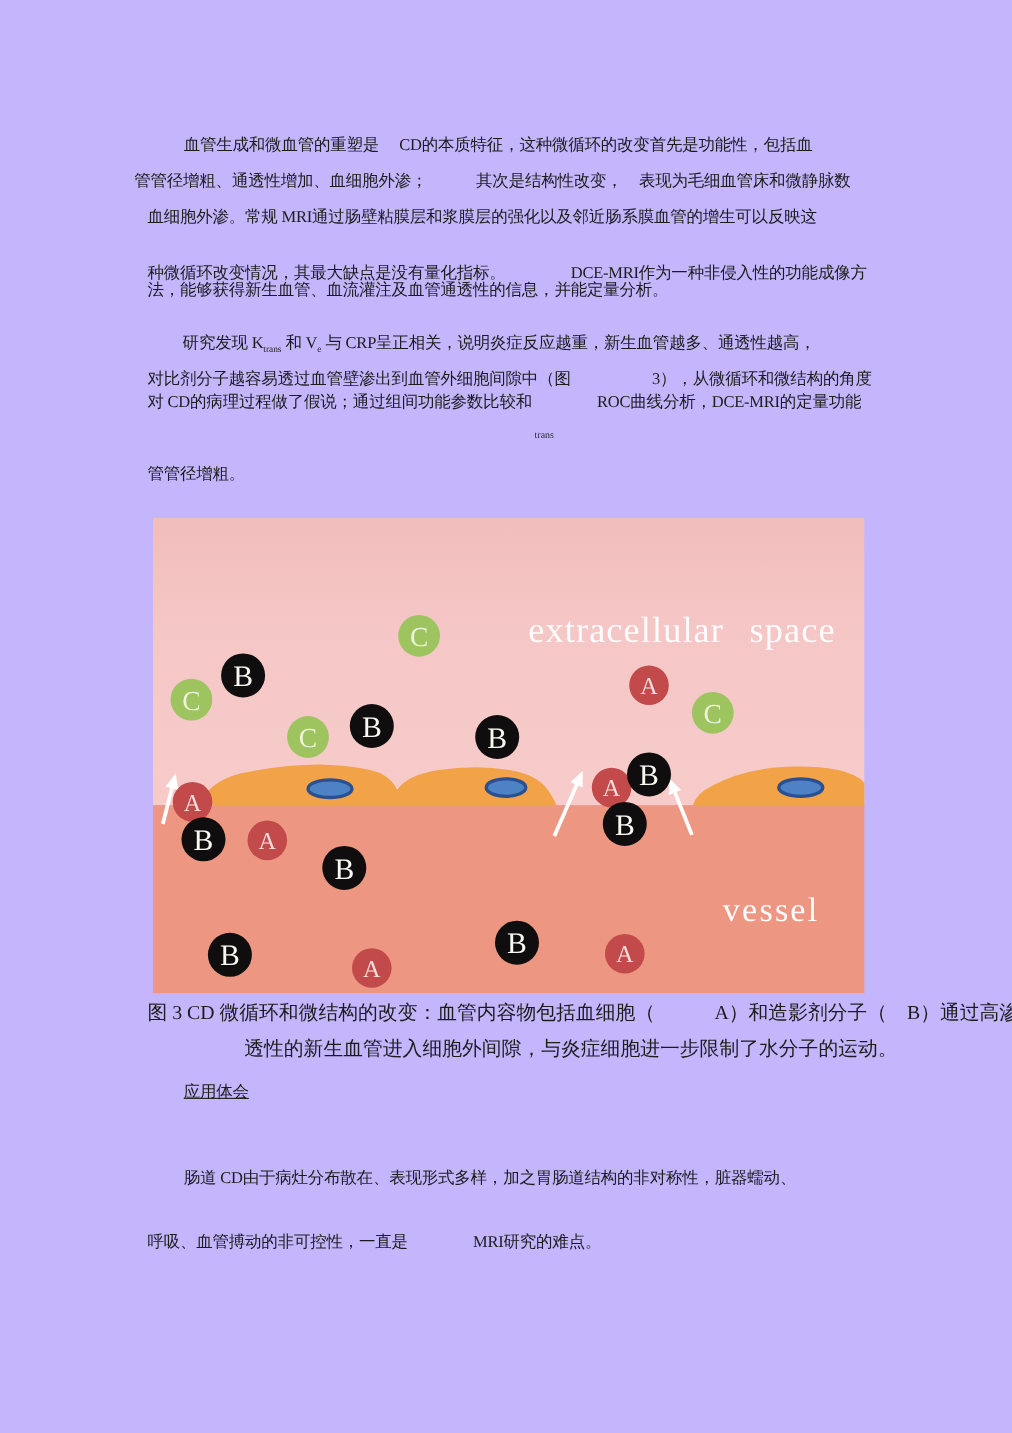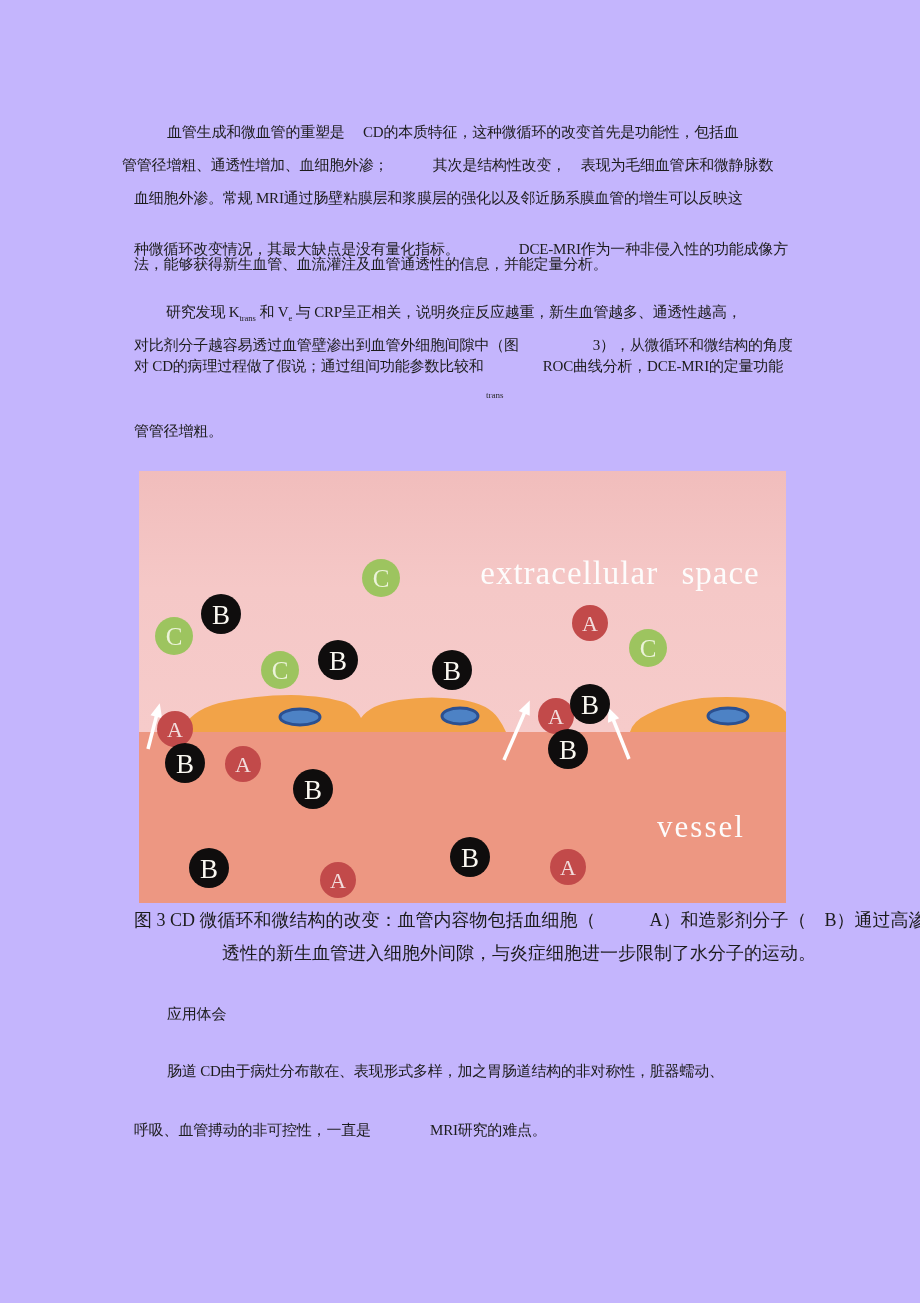--- a/index.html
+++ b/index.html
@@ -39,21 +39,21 @@
       <div class="tline" style="top: 187px; left: 134px;">血细胞外渗。常规 MRI通过肠壁粘膜层和浆膜层的强化以及邻近肠系膜血管的增生可以反映这</div>
       <div class="tline" style="top: 220px; left: 134px; margin-top: 18px;">种微循环改变情况，其最大缺点是没有量化指标。　　　　DCE-MRI作为一种非侵入性的功能成像方</div>
       <div class="tline" style="top: 253px; left: 134px;">法，能够获得新生血管、血流灌注及血管通透性的信息，并能定量分析。</div>
       <div class="tline" style="top: 301px; left: 166px;">研究发现 K<sub>trans</sub> 和 V<sub>e</sub> 与 CRP呈正相关，说明炎症反应越重，新生血管越多、通透性越高，</div>
       <div class="tline" style="top: 334px; left: 134px;">对比剂分子越容易透过血管壁渗出到血管外细胞间隙中（图　　　　　3），从微循环和微结构的角度</div>
       <div class="tline" style="top: 355px; left: 134px;">对 CD的病理过程做了假说；通过组间功能参数比较和　　　　ROC曲线分析，DCE-MRI的定量功能</div>
       <div class="tline tiny" style="top: 384px; left: 486px;">trans</div>
       <div class="tline" style="top: 420px; left: 134px;">管管径增粗。</div>
       <div class="tline caption" style="top: 909px; left: 134px;">图 3 CD 微循环和微结构的改变：血管内容物包括血细胞（　　　A）和造影剂分子（　B）通过高渗</div>
       <div class="tline caption" style="top: 942px; left: 190px; margin-left: 32px;">透性的新生血管进入细胞外间隙，与炎症细胞进一步限制了水分子的运动。</div>
-      <div class="tline" style="top: 1003px; left: 167px;">应用体会</div>
+      <div class="tline" style="top: 982px; left: 167px; text-decoration: underline;">应用体会</div>
       <div class="tline" style="top: 1060px; left: 167px;">肠道 CD由于病灶分布散在、表现形式多样，加之胃肠道结构的非对称性，脏器蠕动、</div>
       <div class="tline" style="top: 1092px; left: 134px; margin-top: 27px;">呼吸、血管搏动的非可控性，一直是　　　　MRI研究的难点。</div>
     </div>
 
   <div class="figure">
     <svg id="fig-svg" width="647" height="432" viewBox="0 0 647 432">
       <defs>
         <linearGradient id="ecsGrad" x1="0" y1="0" x2="0" y2="1">
           <stop offset="0%" stop-color="#f1bdbc"></stop>
           <stop offset="45%" stop-color="#f5c8c7"></stop>

